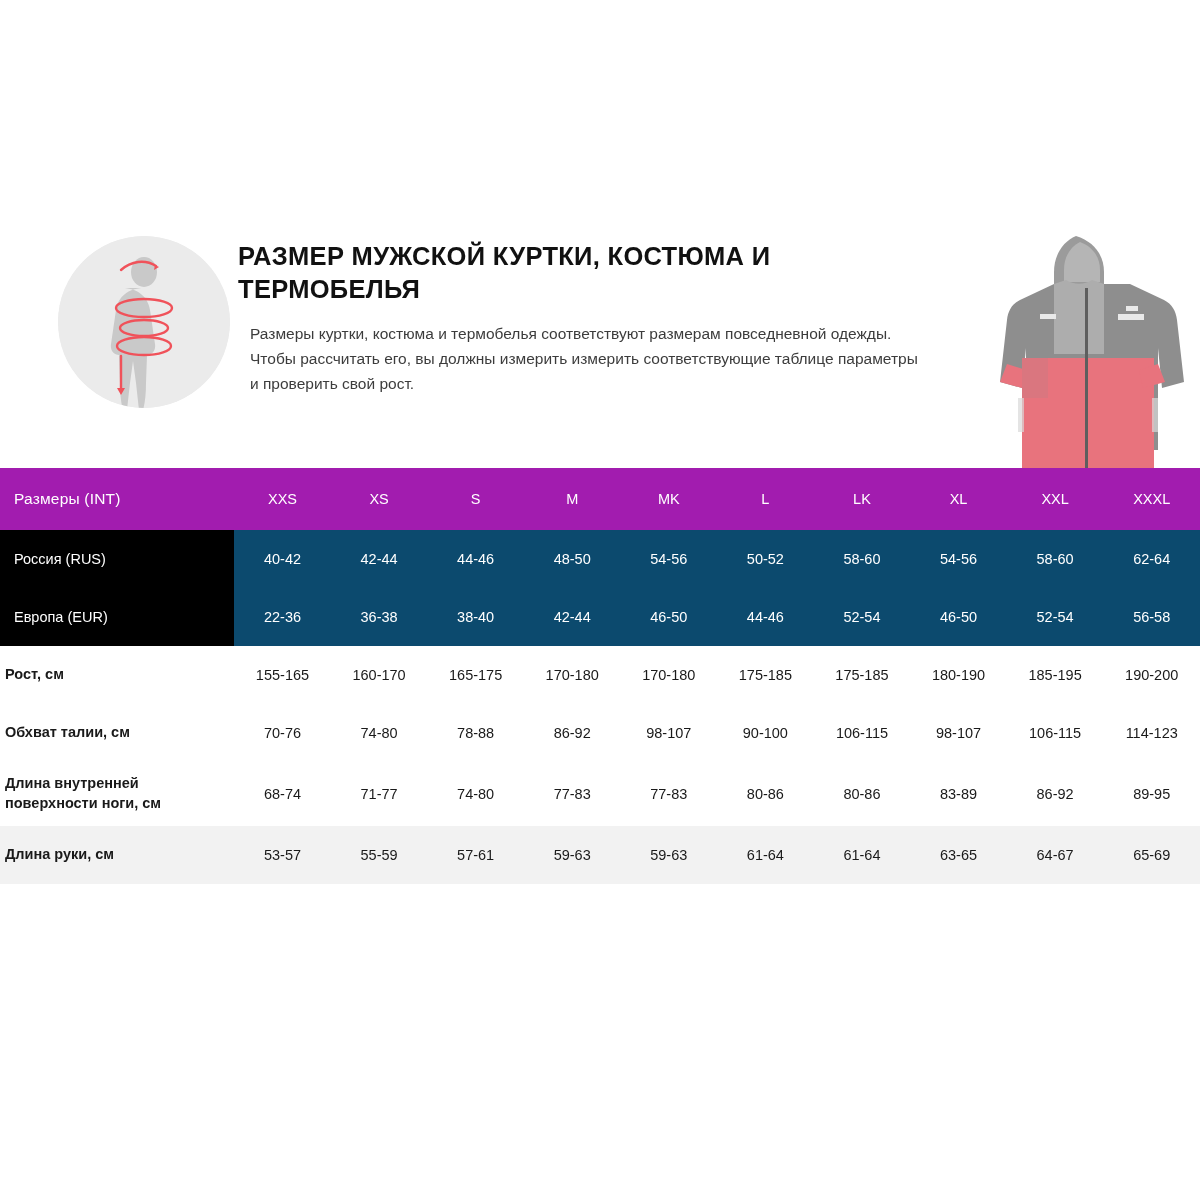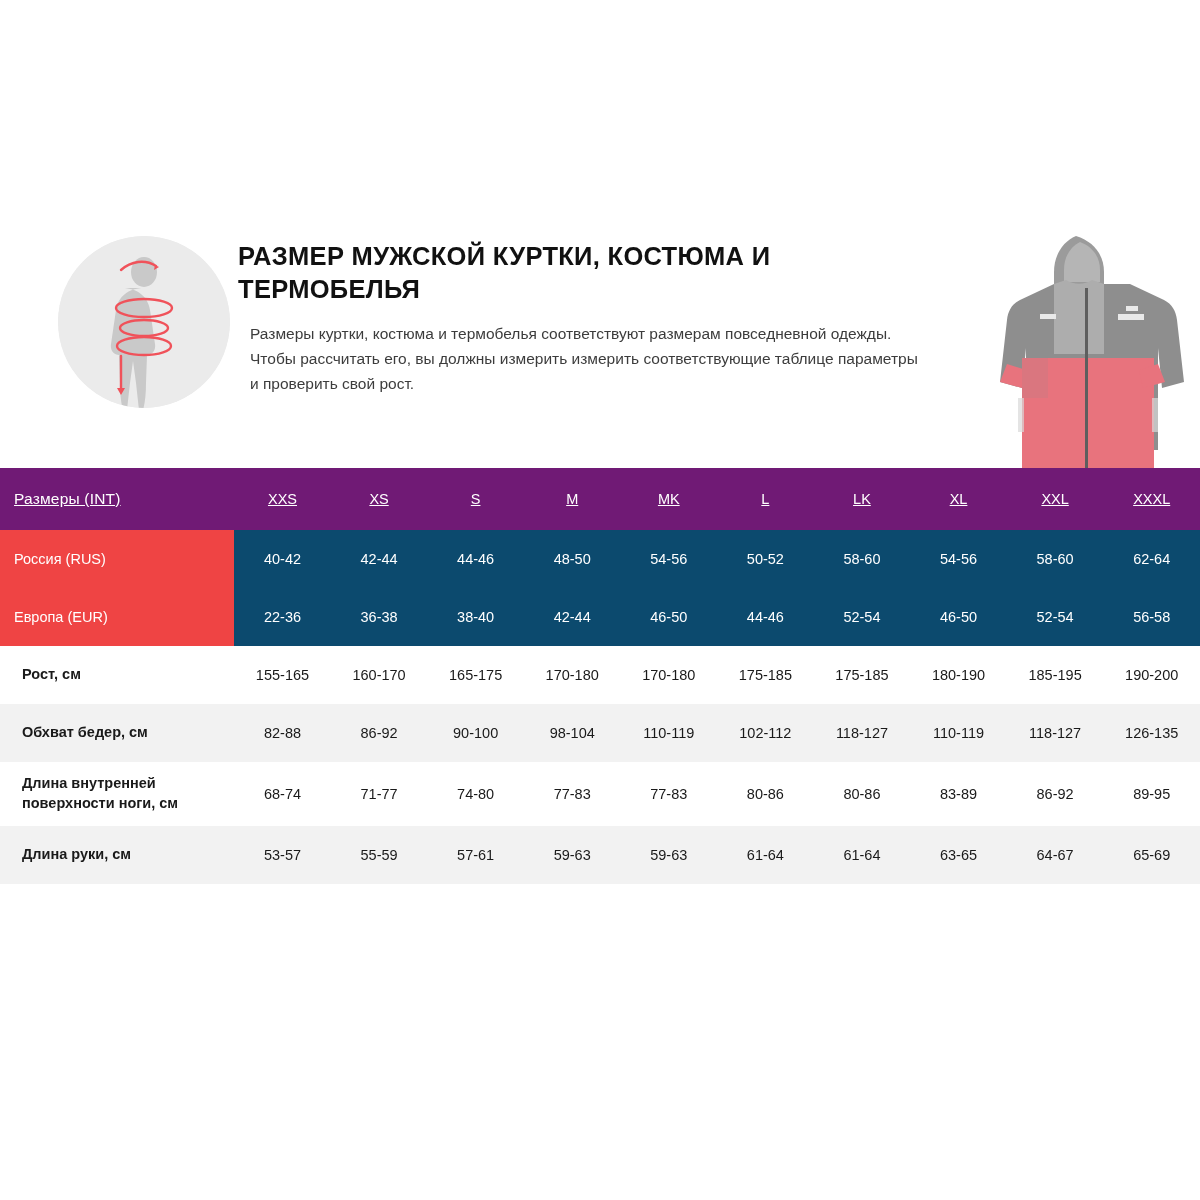--- a/index.html
+++ b/index.html
@@ -96,63 +96,62 @@
   }
 
   .size-table col.label-col { width: 234px; }
   .size-table col.data-col  { width: 96.5px; }
 
   
   thead tr {
     height: 62px;
   }
   thead th {
-    background: #701a75;
+    background: #a21caf;
     color: #ffffff;
     font-weight: bold;
     font-size: 17px;
-    text-decoration: underline;
   }
   thead th.row-label {
     text-align: left;
     padding-left: 14px;
     font-size: 15.5px;
     letter-spacing: 0.2px;
   }
 
   
   tr.dark-row {
     height: 58px;
   }
   tr.dark-row td {
     background: #0c4a6e;
     color: #ffffff;
     font-size: 14.5px;
   }
   tr.dark-row td.row-label {
-    background: #ef4444;
+    background: #000000;
     text-align: left;
     padding-left: 14px;
     font-size: 14.5px;
   }
 
   
   tr.light-row {
     height: 58px;
   }
   tr.light-row td {
     background: #ffffff;
     color: #1a1a1a;
   }
   tr.light-row.alt td {
     background: #f2f2f2;
   }
   tr.light-row td.row-label {
     text-align: left;
-    padding-left: 22px;
+    padding-left: 5px;
     font-weight: bold;
     font-size: 14.5px;
     line-height: 1.35;
   }
   tr.light-row.tall {
     height: 64px;
   }
 </style>
 </head>
 <body>
@@ -282,34 +281,34 @@
         <td>170-180</td>
         <td>170-180</td>
         <td>175-185</td>
         <td>175-185</td>
         <td>180-190</td>
         <td>185-195</td>
         <td>190-200</td>
       </tr>
 
 
-
-      <tr class="light-row alt">
-        <td class="row-label">Обхват бедер, см</td>
-        <td>82-88</td>
+      <tr class="light-row">
+        <td class="row-label">Обхват талии, см</td>
+        <td>70-76</td>
+        <td>74-80</td>
+        <td>78-88</td>
         <td>86-92</td>
+        <td>98-107</td>
         <td>90-100</td>
-        <td>98-104</td>
-        <td>110-119</td>
-        <td>102-112</td>
-        <td>118-127</td>
-        <td>110-119</td>
-        <td>118-127</td>
-        <td>126-135</td>
-      </tr>
+        <td>106-115</td>
+        <td>98-107</td>
+        <td>106-115</td>
+        <td>114-123</td>
+      </tr>
+
 
       <tr class="light-row tall">
         <td class="row-label">Длина внутренней поверхности ноги, см</td>
         <td>68-74</td>
         <td>71-77</td>
         <td>74-80</td>
         <td>77-83</td>
         <td>77-83</td>
         <td>80-86</td>
         <td>80-86</td>

